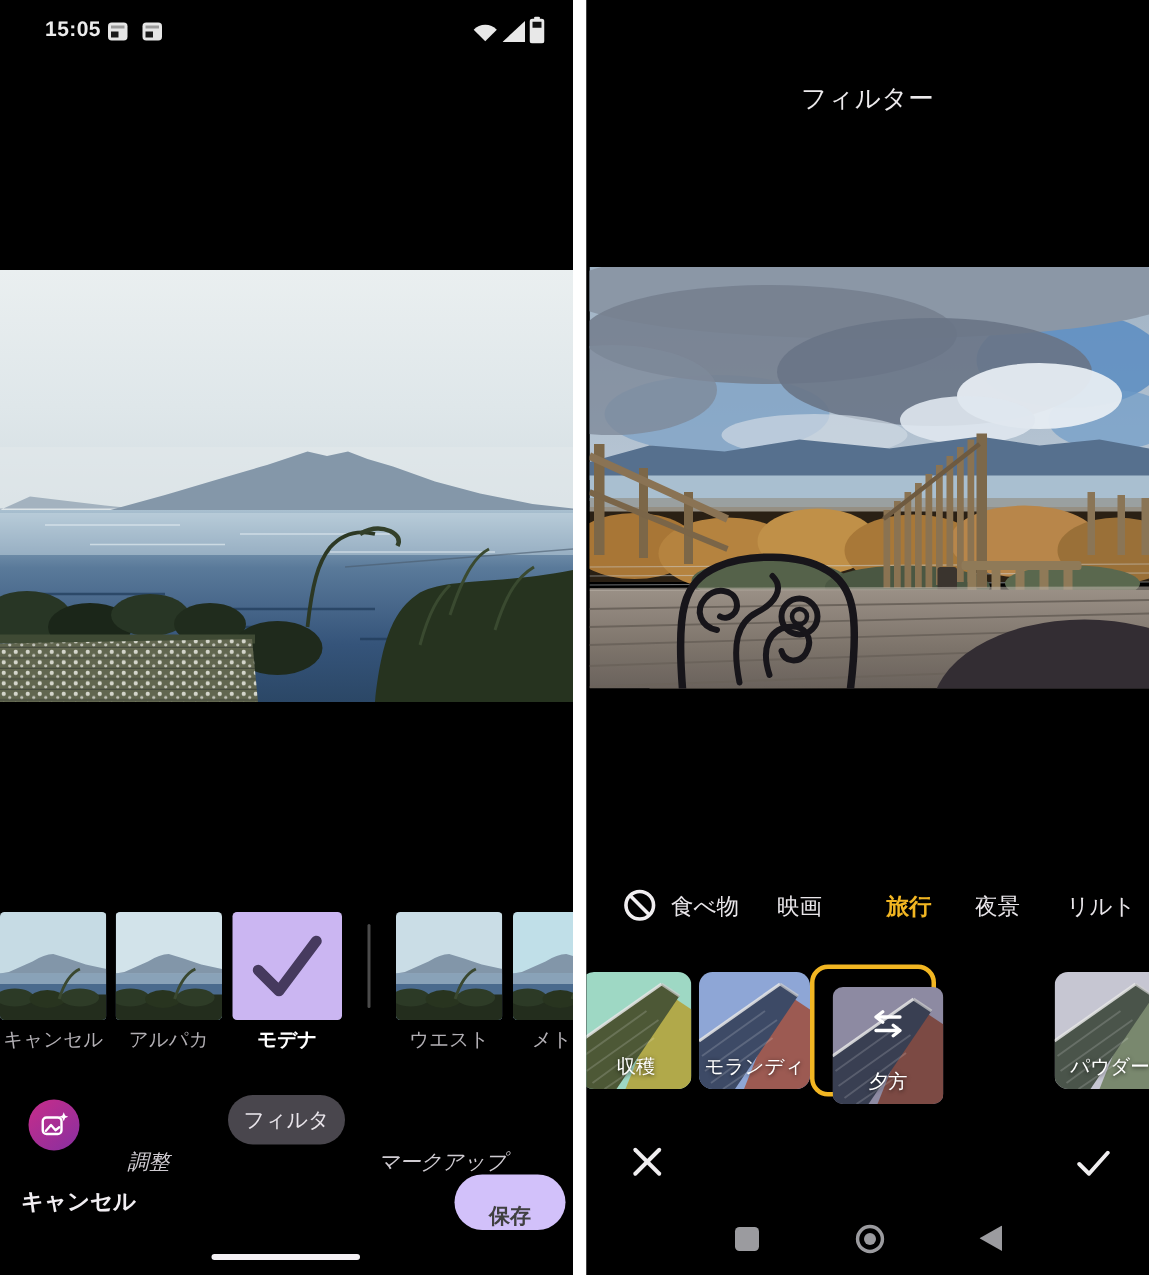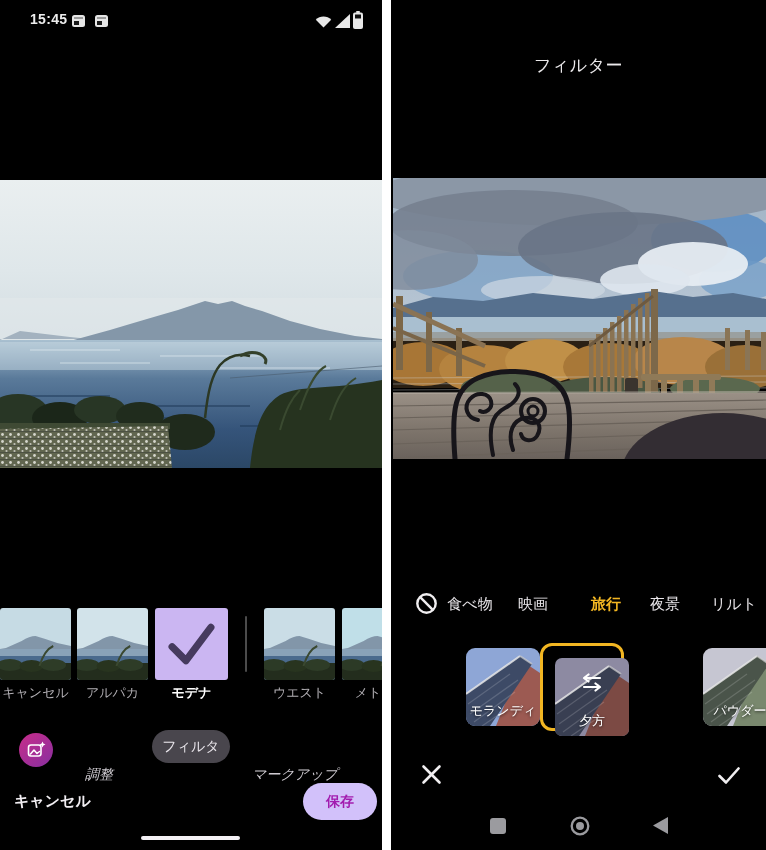--- a/index.html
+++ b/index.html
@@ -27,22 +27,22 @@
   
   .suggest-btn{position:absolute;left:19px;top:733px;width:34px;height:34px;border-radius:50%;
     background:linear-gradient(140deg,#bb2d8e 20%,#8e2f9e 90%);display:flex;align-items:center;justify-content:center;}
   .tab{position:absolute;top:766px;font-size:14px;color:#cfcbd1;text-align:left;font-style:italic;}
   .tab-pill{position:absolute;left:152px;top:730px;width:78px;height:33px;border-radius:17px;
     background:var(--pill,#49464d);display:flex;align-items:center;justify-content:center;
     font-size:14px;color:#eae6ec;font-weight:500;}
   
   .cancel{position:absolute;left:14px;top:792px;font-size:15px;font-weight:600;color:#f1eef2;}
   .save{position:absolute;left:303px;top:783px;width:74px;height:37px;border-radius:19px;
-    background:var(--lav,#d2c1fa);color:#a21caf;font-size:14px;font-weight:600;
-    display:flex;align-items:center;justify-content:center;}
+    background:var(--lav,#d2c1fa);color:#404040;font-size:14px;font-weight:600;
+    display:flex;align-items:flex-end;justify-content:center;}
   .homebar{position:absolute;left:141px;top:836px;width:99px;height:4px;border-radius:2px;background:#f4f1f5;}
   
   .rtitle{position:absolute;left:0;top:54px;width:100%;text-align:center;font-size:17px;color:#eceaec;letter-spacing:.5px;}
   .photoR{position:absolute;left:2px;top:178px;width:373px;height:281px;}
   .cat{position:absolute;top:595px;height:20px;font-size:15px;font-weight:500;color:#e9e6ea;text-align:center;white-space:nowrap;}
   .cat.sel{color:var(--gold,#f2b622);font-weight:700;}
   .block-btn{position:absolute;left:24px;top:592px;width:23px;height:23px;}
   
   .rthumb{position:absolute;top:648px;width:74px;height:78px;border-radius:9px;overflow:hidden;}
   .rthumb svg.scene{display:block;width:100%;height:100%;}
@@ -91,21 +91,21 @@
       <path d="M54,8 L66,16" stroke="#cfcfcf" stroke-width="2" fill="none" opacity="0.7"></path>
     </symbol>
   </defs>
 </svg>
 
 <div class="canvas" style="--gold: #f2b622; --lav: #d2c1fa; --pill: #49464d; --navgray: #9b9b9f;">
 
   <div class="panel left">
 
     <div>
-      <span class="time">15:45</span>
+      <span class="time">15:05</span>
       <span class="notif" style="left:72px">
           <span class="bar"></span>
           <span class="inner"></span>
         </span>
       <span class="notif" style="left:95px">
           <span class="bar"></span>
           <span class="inner"></span>
         </span>
       <svg class="abs" style="left:315px;top:14px" width="17" height="14" viewBox="0 0 17 14">
         <path d="M8.5,13.5 L0.8,5.8 C2.9,3.6 5.5,2.5 8.5,2.5 C11.5,2.5 14.1,3.6 16.2,5.8 Z" fill="#e8e8e8"></path>
@@ -334,20 +334,26 @@
     <svg class="block-btn" viewBox="0 0 23 23">
       <circle cx="11.5" cy="11.5" r="9.2" fill="none" stroke="#f0eef0" stroke-width="2.4"></circle>
       <line x1="5.2" y1="5.2" x2="17.8" y2="17.8" stroke="#f0eef0" stroke-width="2.4"></line>
     </svg>
     <div class="cat" style="left:49px;width:60px">食べ物</div>
     <div class="cat" style="left:112px;width:60px">映画</div>
     <div class="cat sel" style="left:185px;width:60px">旅行</div>
     <div class="cat" style="left:244px;width:60px">夜景</div>
     <div class="cat" style="left:313px;width:60px">リルト</div>
 
+    <div class="rthumb" style="left: -4px; --sky: #9ed8c4; --wall: #b1a94a; --roof: #4d5836;">
+      <svg class="scene" viewBox="0 0 74 78" preserveAspectRatio="none">
+          <use href="#roof"></use>
+        </svg>
+      <span class="rlabel">収穫</span>
+    </div>
     <div class="rthumb" style="left: 75px; --sky: #8ea6d6; --wall: #9c5a52; --roof: #3d4a66;">
       <svg class="scene" viewBox="0 0 74 78" preserveAspectRatio="none">
           <use href="#roof"></use>
         </svg>
       <span class="rlabel">モランディ</span>
     </div>
     <div class="rthumb sel" style="left: 149px; --sky: #8d8aa2; --wall: #7c4a44; --roof: #393f52;">
       <div class="imgwrap">
         <svg class="scene" viewBox="0 0 74 78" preserveAspectRatio="none">
             <use href="#roof"></use>

